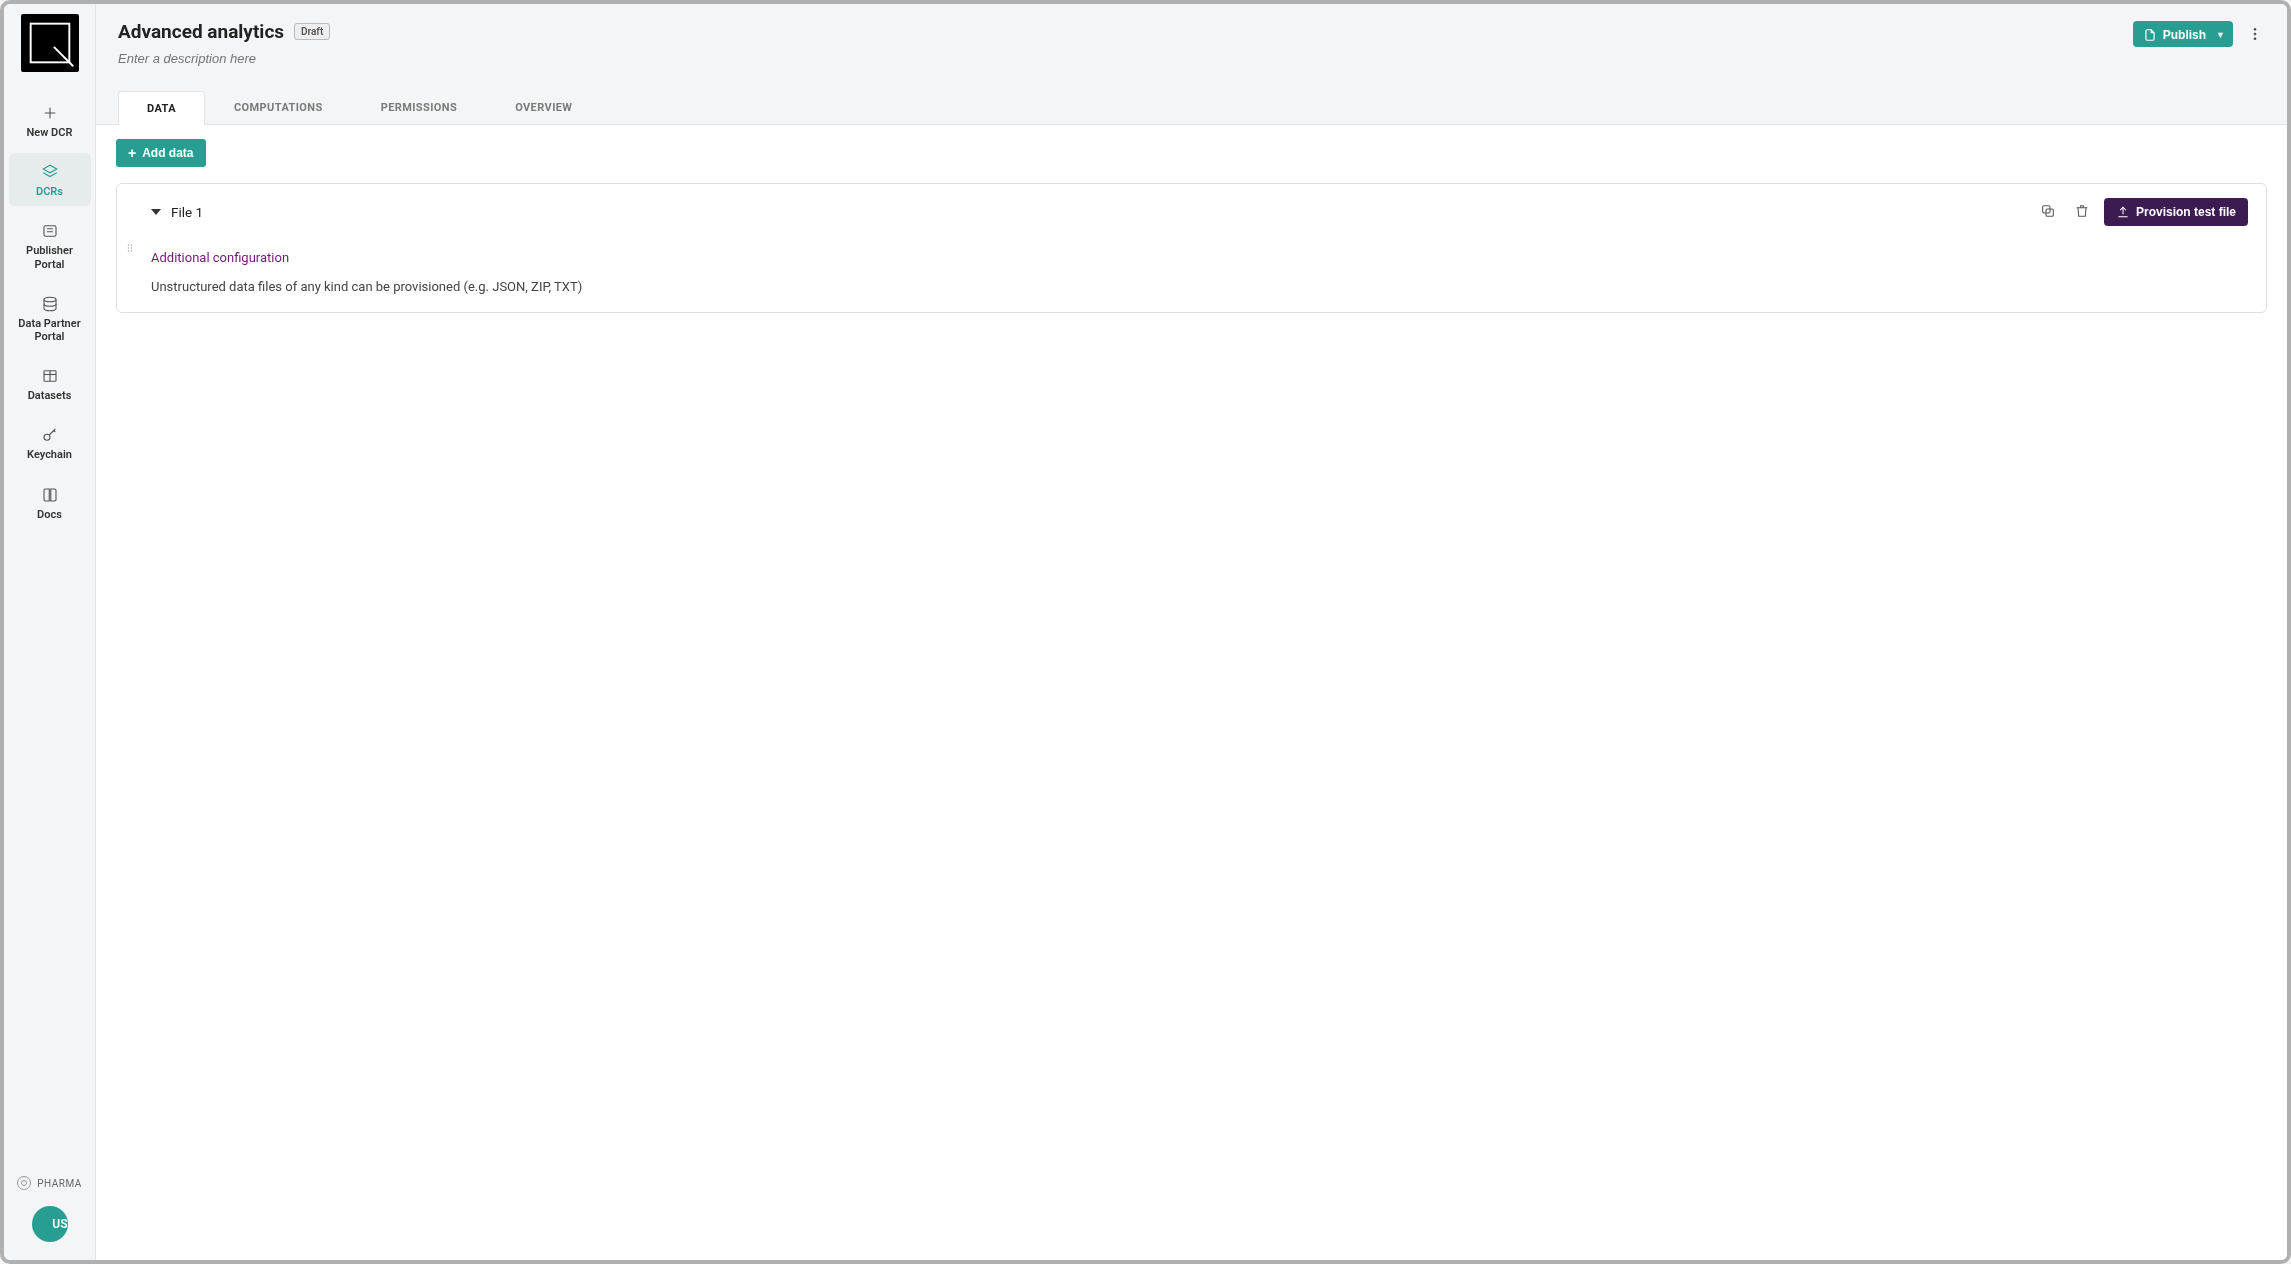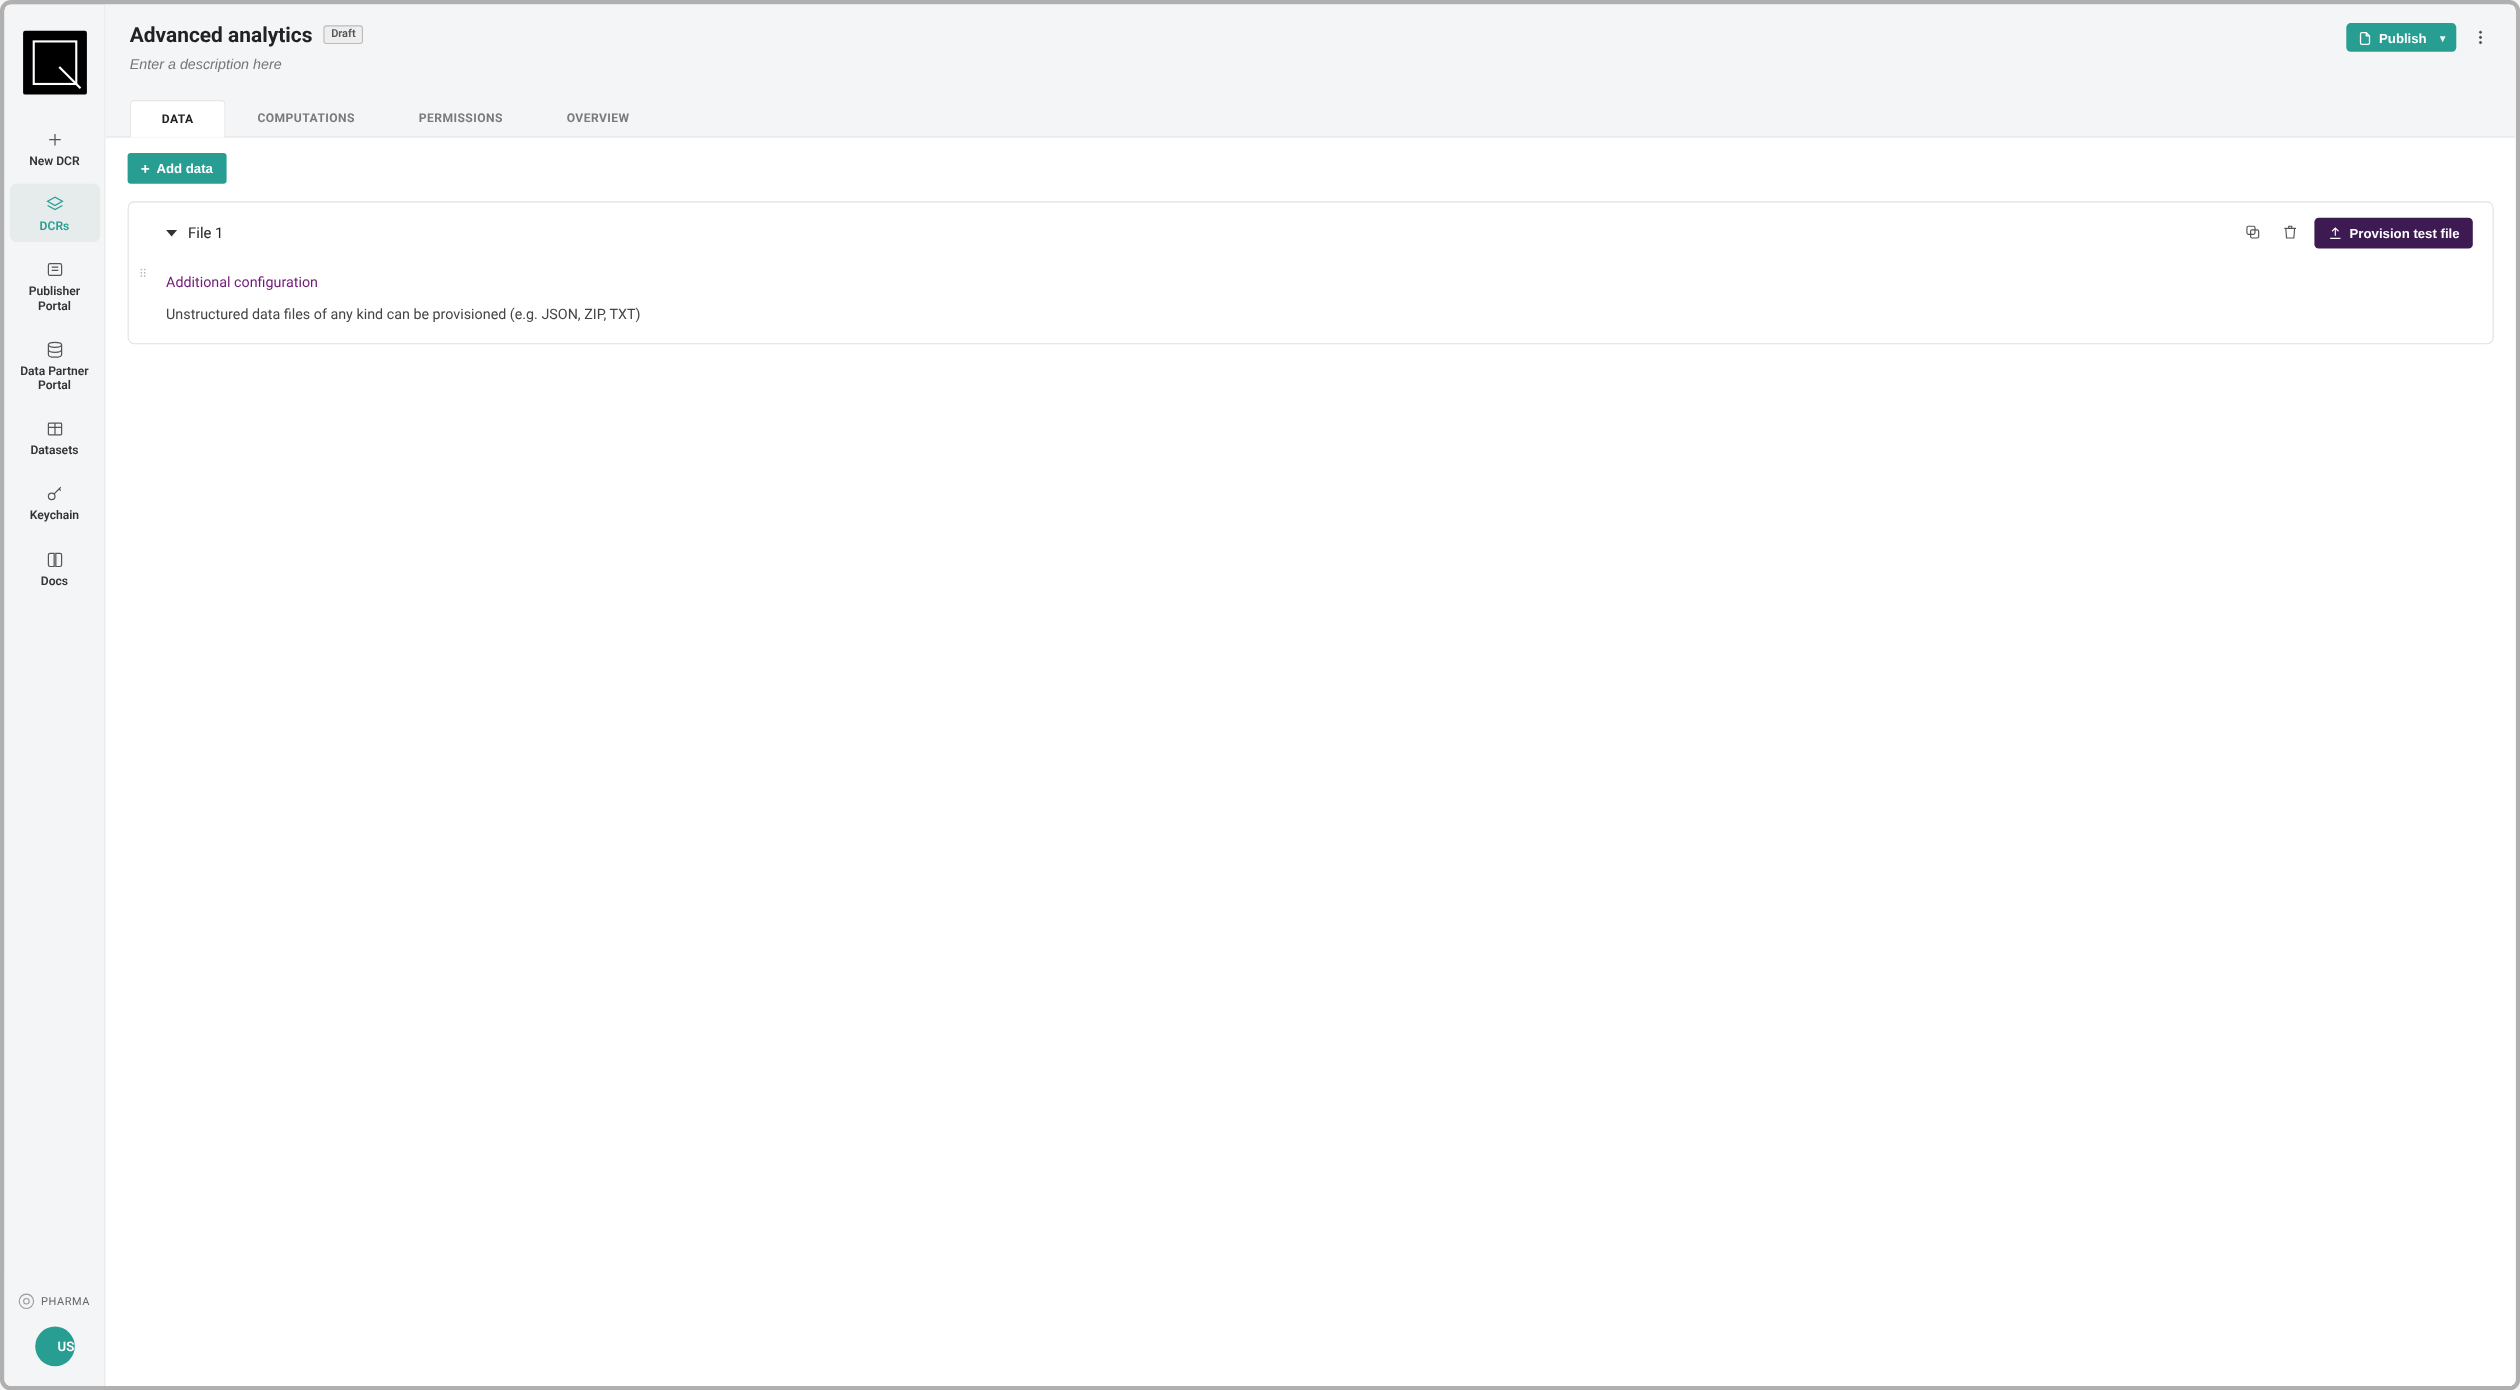--- a/index.html
+++ b/index.html
@@ -22,21 +22,21 @@
   }
   
   .sidebar {
     width: 92px;
     min-width: 92px;
     background: #f4f5f6;
     border-right: 1px solid #e4e4e4;
     display: flex;
     flex-direction: column;
     align-items: center;
-    padding-top: 24px;
+    padding-top: 10px;
   }
   .logo-box {
     width: 58px;
     height: 58px;
     background: #000;
     border-radius: 2px;
     margin-bottom: 22px;
     position: relative;
     overflow: hidden;
   }

